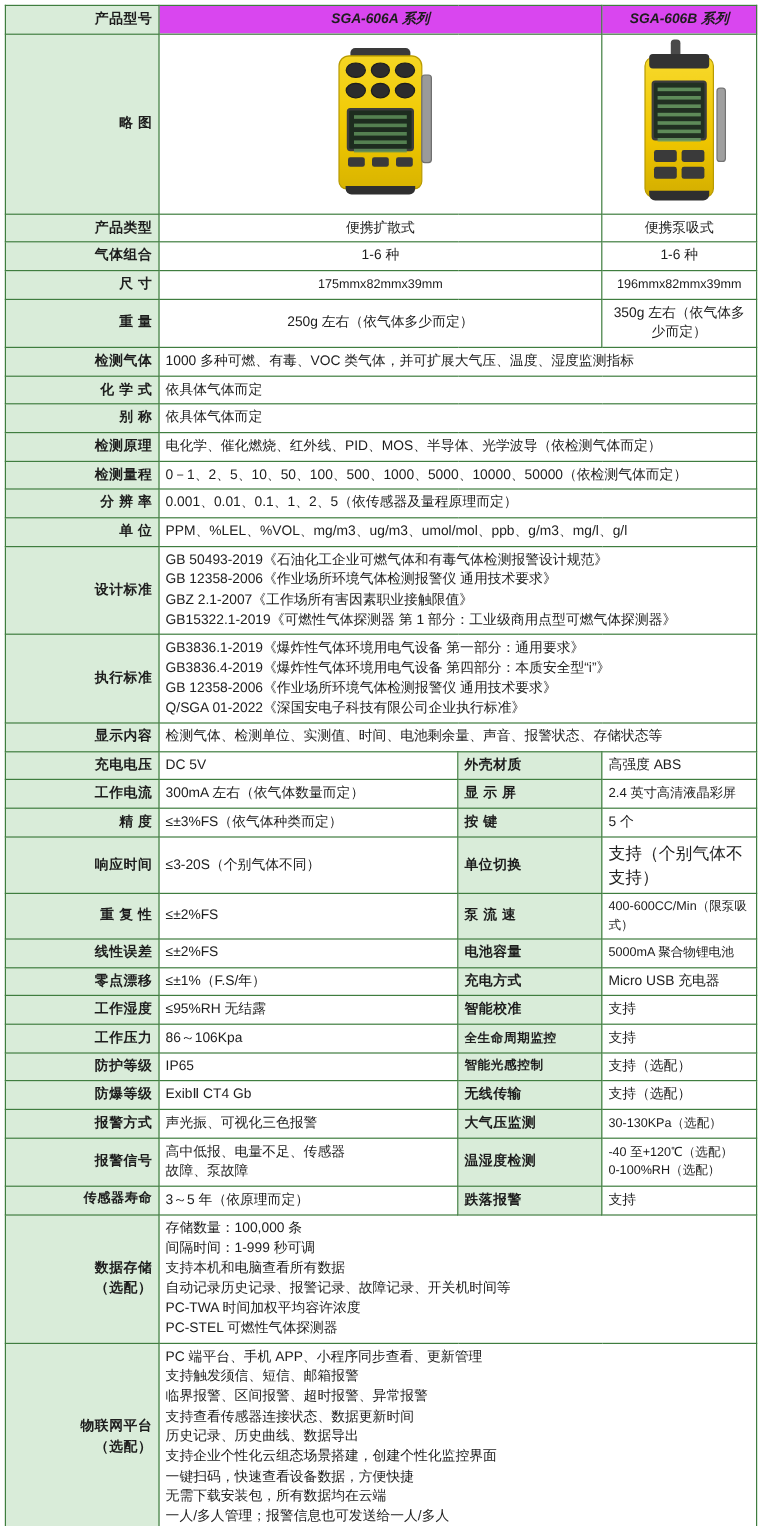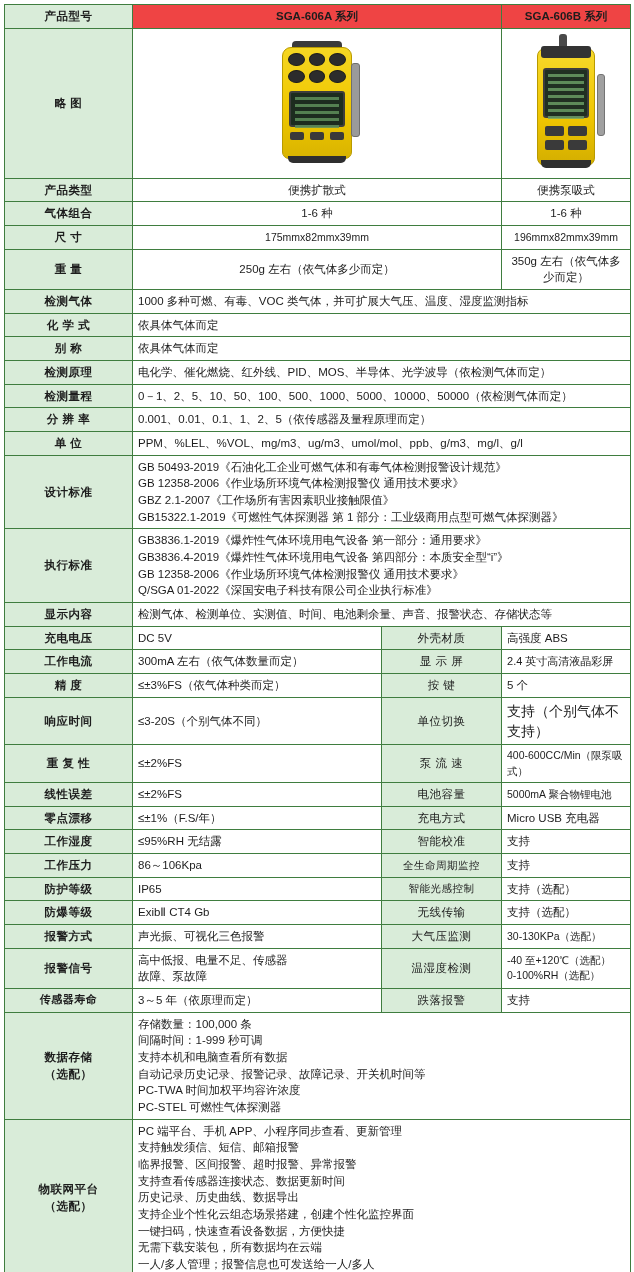--- a/index.html
+++ b/index.html
@@ -26,42 +26,42 @@
     color: #1d1d1d;
     padding: 3px 5px;
     vertical-align: middle;
     line-height: 1.45;
   }
   
   td.lbl {
     background: #d9ecd9;
     color: #0d3f0d;
     font-weight: bold;
-    text-align: center;
+    text-align: right;
     width: 128px;
     font-size: 11.5px;
     letter-spacing: 0.5px;
   }
   td.lbl2 {
     background: #d9ecd9;
     color: #0d3f0d;
-    font-weight: normal;
-    text-align: center;
+    font-weight: bold;
     width: 120px;
     font-size: 11.5px;
     letter-spacing: 0.5px;
   }
   td.ctr { text-align: center; }
   td.val { text-align: left; }
   td.hdr {
-    background: #ef4444;
+    background: #d946ef;
     color: #0d3f0d;
     font-weight: bold;
     text-align: center;
     font-size: 12px;
+    font-style: italic;
   }
   
   td.imgcell {
     background: #ffffff;
     text-align: center;
     height: 150px;
     padding: 6px;
   }
   .devwrap {
     display: inline-block;

